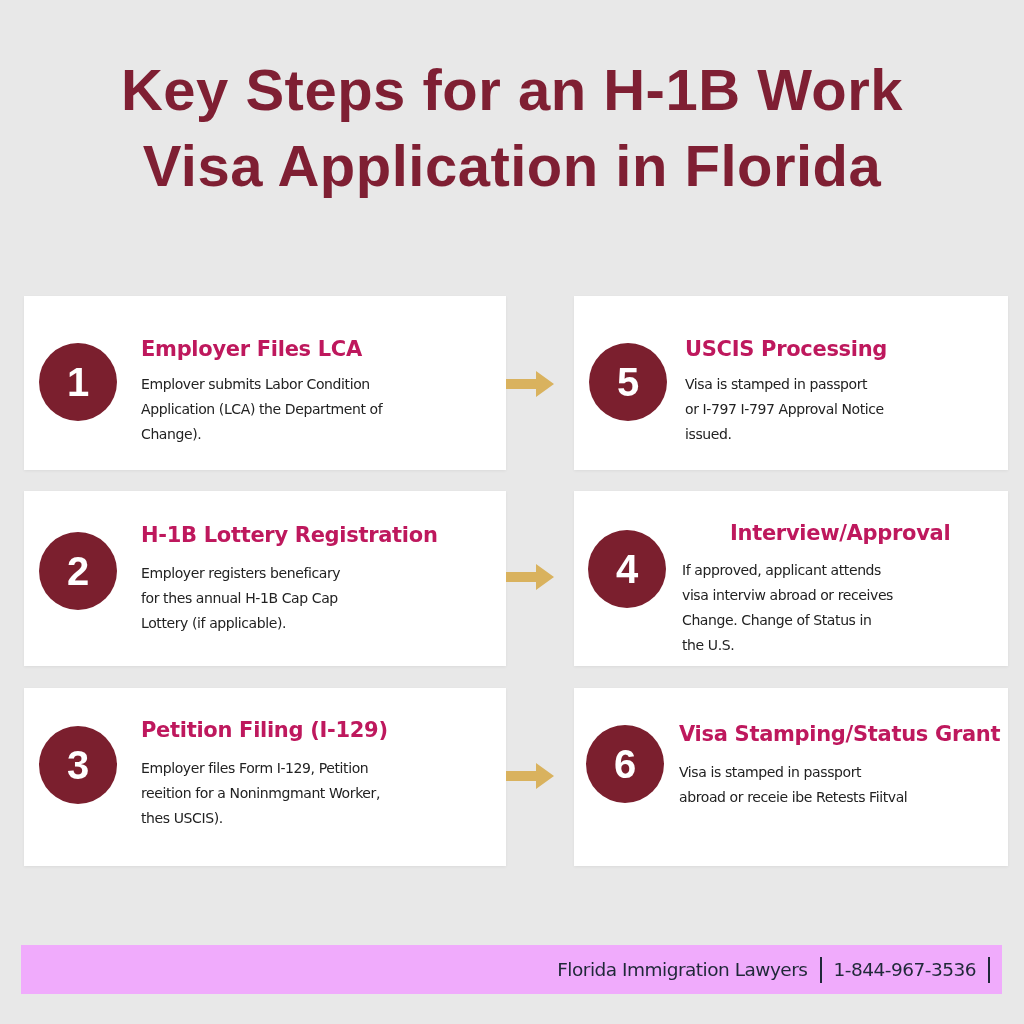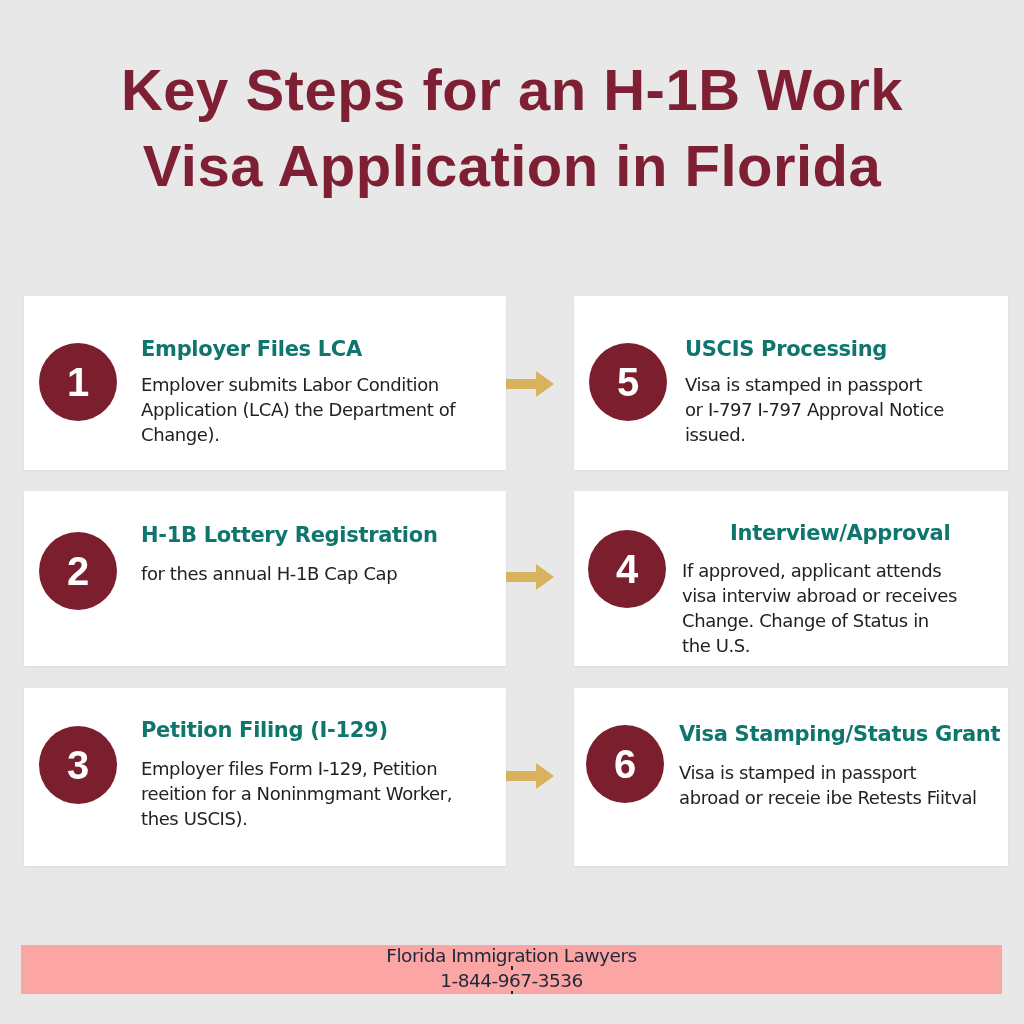--- a/index.html
+++ b/index.html
@@ -32,50 +32,49 @@
       background: #7b1f2e;
       color: #ffffff;
       font-family: "Liberation Sans", sans-serif;
       font-weight: bold;
       font-size: 40px;
       line-height: 78px;
       text-align: center;
     }
     .card-title {
       position: absolute;
-      color: #0f766e;
+      color: #be185d;
       font-family: "DejaVu Sans", sans-serif;
       font-weight: bold;
       font-size: 21px;
       white-space: nowrap;
       letter-spacing: -0.3px;
     }
     .card-desc {
       position: absolute;
       color: #222222;
       font-family: "DejaVu Sans", sans-serif;
-      font-size: 18px;
+      font-size: 14px;
       line-height: 25px;
       letter-spacing: -0.4px;
     }
     .arrow {
       position: absolute;
       width: 48px; height: 26px;
     }
     .footer {
       position: absolute;
       left: 21px; top: 945px;
       width: 981px; height: 49px;
-      background: #fca5a5;
+      background: #f0abfc;
       display: flex; align-items: center; justify-content: flex-end;
       color: #1f2838;
       font-family: "DejaVu Sans", sans-serif;
       font-size: 18.5px;
       letter-spacing: -0.5px;
-      flex-direction: column;
     }
     .footer .sep {
       display: inline-block;
       width: 2px; height: 26px;
       background: #1f2838;
       margin: 0 12px;
     }
   </style>
 </head>
 <body>
@@ -102,21 +101,23 @@
     <div>Visa is stamped in passport</div>
     <div>or I-797 I-797 Approval Notice</div>
     <div>issued.</div>
   </div>
 </div>
 
 <div class="card" style="left:24px; top:491px; width:482px; height:175px;">
   <div class="circle" style="left:15px; top:41px;">2</div>
   <div class="card-title" style="left:117px; top:32px;">H-1B Lottery Registration</div>
   <div class="card-desc" style="left:117px; top:70px;">
+    <div>Employer registers beneficary</div>
     <div>for thes annual H-1B Cap Cap</div>
+    <div>Lottery (if applicable).</div>
   </div>
 </div>
 
 <div class="card" style="left:574px; top:491px; width:434px; height:175px;">
   <div class="circle" style="left:14px; top:39px;">4</div>
   <div class="card-title" style="left:108px; top:30px;margin-left:48px;">Interview/Approval</div>
   <div class="card-desc" style="left:108px; top:67px;">
     <div>If approved, applicant attends</div>
     <div>visa interviw abroad or receives</div>
     <div>Change. Change of Status in</div>

